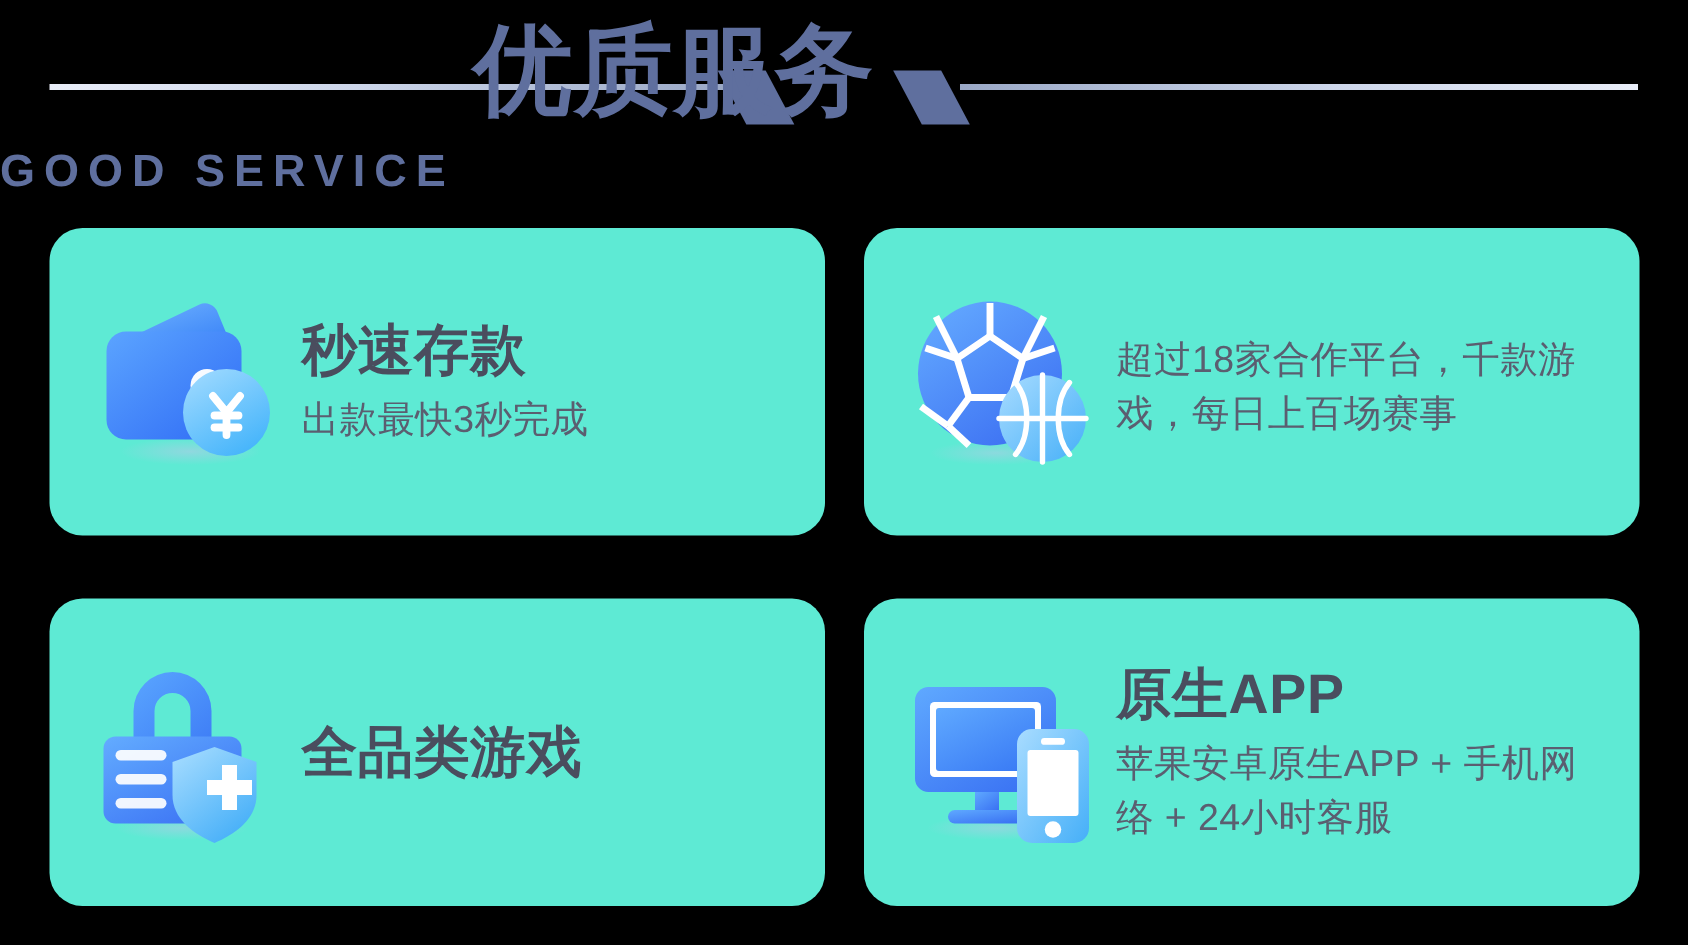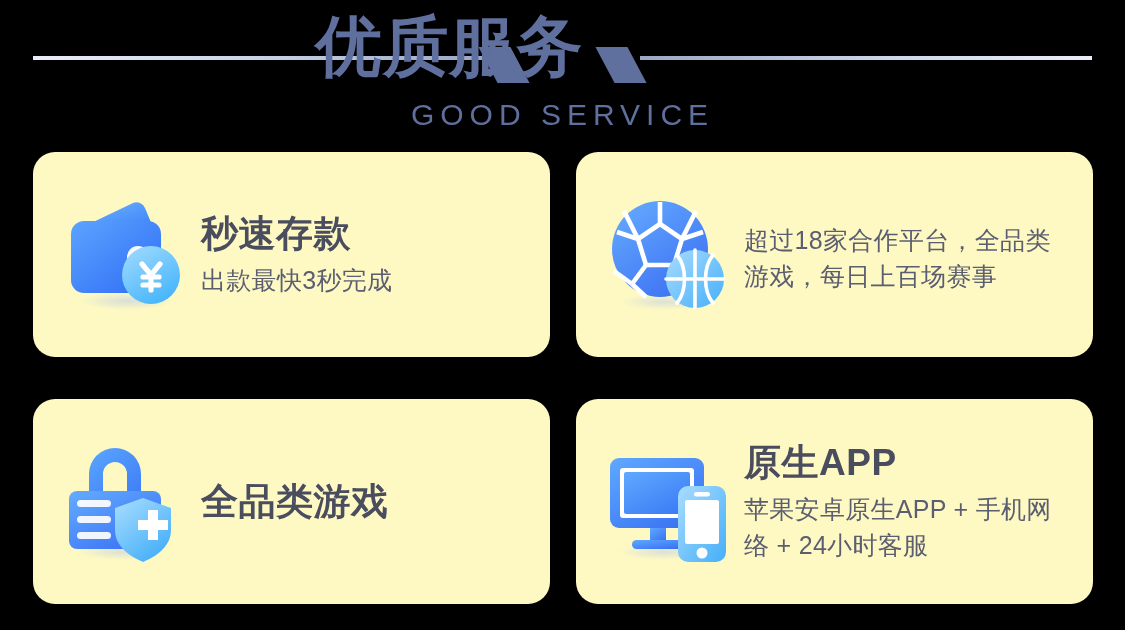--- a/index.html
+++ b/index.html
@@ -34,39 +34,38 @@
   #title-cn {
     position:absolute; left:0; top:4px; width:899px;
     text-align:center;
     font-size:66px; line-height:84px;
     font-weight:bold;
     color:#5f6f9e;
     letter-spacing:1px;
   }
   #title-en {
     position:absolute; left:0; top:98px; width:1125px;
-    text-align:center;
     font-size:30px; line-height:34px;
-    font-weight:normal;
+    font-weight:bold;
     color:#5f6f9e;
     letter-spacing:6px;
   }
 
   
   #grid {
     position:absolute; left:33px; top:152px;
     width:1060px; height:452px;
     display:grid;
     grid-template-columns:517px 517px;
     grid-template-rows:205px 205px;
     column-gap:26px; row-gap:42px;
   }
 
   .card {
-    background:#fef9c3;
+    background:#5eead4;
     border-radius:22px;
     display:flex;
     align-items:center;
     padding:0 22px 0 26px;
     overflow:hidden;
   }
 
   .icon-wrap {
     flex:0 0 auto;
     width:132px; height:132px;
@@ -184,21 +183,21 @@
           <circle cx="93" cy="90" r="29" fill="url(#b1)"></circle>
           <g stroke="#ffffff" stroke-width="3.6" fill="none" stroke-linecap="round">
             <path d="M93 61 V119"></path>
             <path d="M64 90 H122"></path>
             <path d="M75 66 C85 78 85 102 75 114"></path>
             <path d="M111 66 C101 78 101 102 111 114"></path>
           </g>
         </svg>
       </div>
       <div class="txt">
-        <div class="c-desc">超过18家合作平台，全品类游戏，每日上百场赛事</div>
+        <div class="c-desc">超过18家合作平台，千款游戏，每日上百场赛事</div>
       </div>
     </div>
 
     <div class="card">
       <div class="icon-wrap">
         <svg viewBox="0 0 132 132" xmlns="http://www.w3.org/2000/svg">
           <defs>
             <linearGradient id="l1" x1="0" y1="0" x2="0.8" y2="1">
               <stop offset="0" stop-color="#63acff"></stop>
                 <stop offset="1" stop-color="#3b72f4"></stop>

